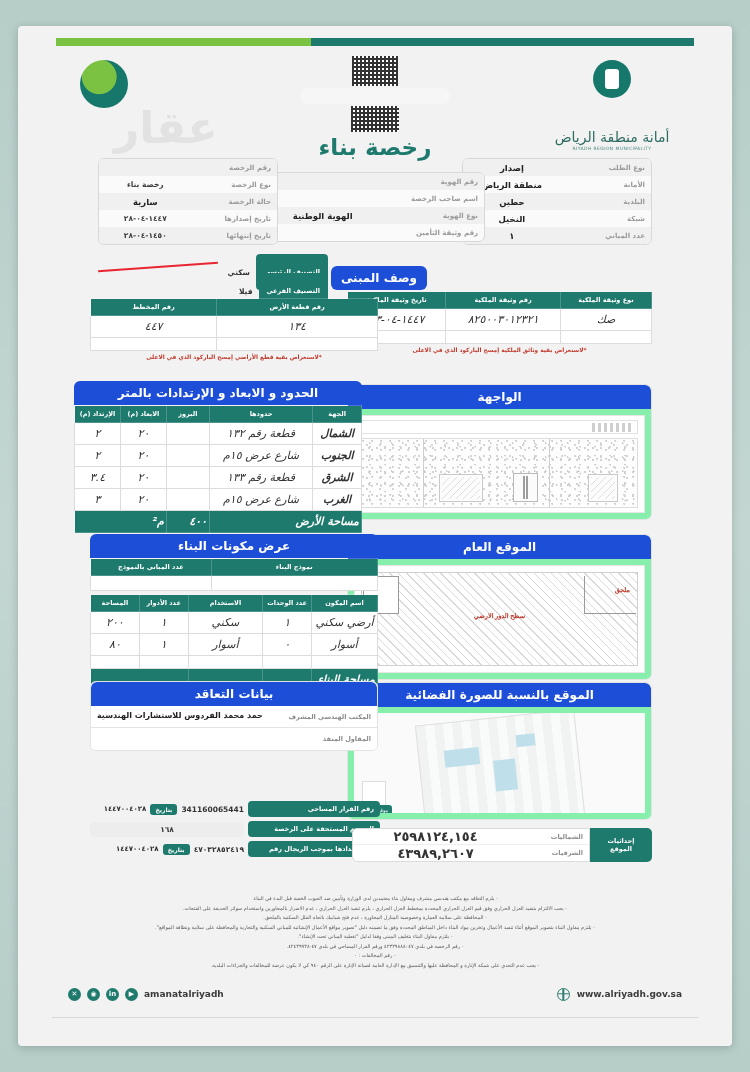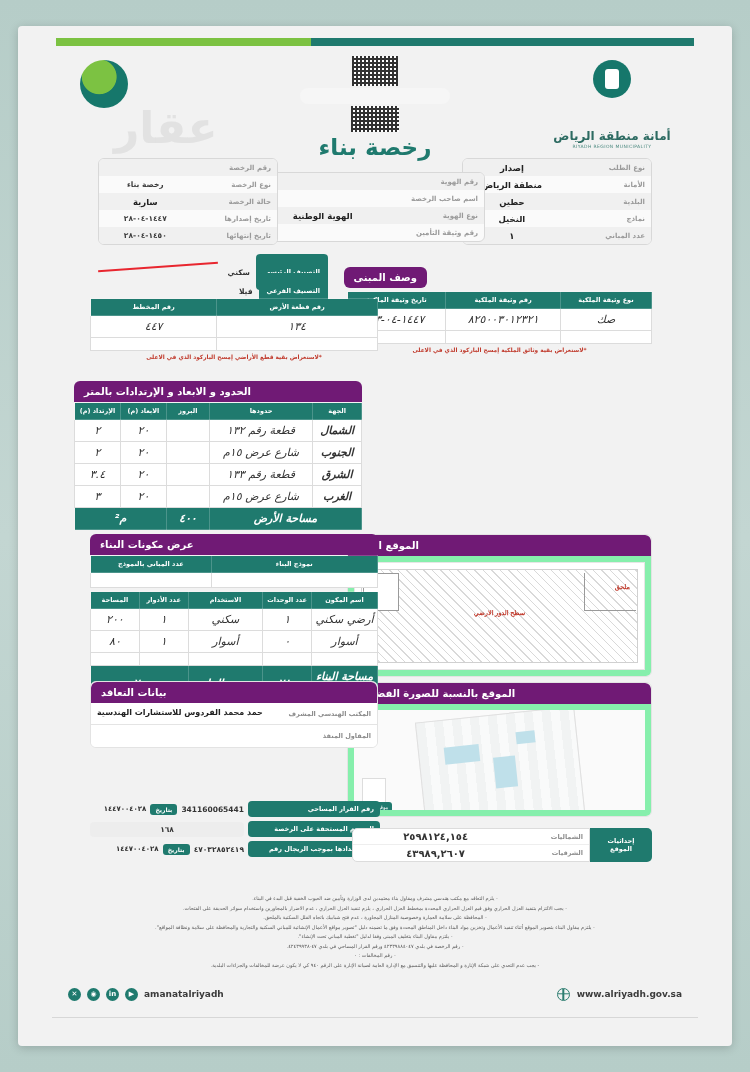--- a/index.html
+++ b/index.html
@@ -31,21 +31,21 @@
   .logo-left { position:absolute; right:60px; top:10px; text-align:center; width:120px; }
   .logo-left .mark {
     width:38px;height:38px;margin:0 auto 4px; border-radius:50%;
     background:#16776b; position:relative;
   }
   .logo-left .mark:after{
     content:""; position:absolute; left:50%; top:50%; transform:translate(-50%,-50%);
     width:14px;height:20px;border-radius:3px;
     background:#fff;
   }
-  .logo-left .t1 { font-size:12px; color:#2d6b62; font-weight:bold; letter-spacing:.2px;margin-top:31px;}
+  .logo-left .t1 { font-size:14px; color:#2d6b62; font-weight:normal; letter-spacing:.2px;margin-top:31px;}
   .logo-left .t2 { font-size:4.5px; color:#4d8a80; letter-spacing:.4px; margin-top:1px;}
   .qr-wrap { position:absolute; left:50%; top:6px; transform:translateX(-50%); width:160px; text-align:center;}
   .qr { width:46px;height:30px;margin:0 auto;
         background-image:
           repeating-linear-gradient(90deg,#111 0 2px,transparent 2px 4px),
           repeating-linear-gradient(0deg,#111 0 2px,transparent 2px 4px);
         background-size:4px 4px, 4px 4px; background-color:#fff; opacity:.85;}
   .redact-bar { width:150px;height:16px;background:#f6f6f6;border-radius:8px;margin:2px auto;}
   .qr2 { width:48px;height:26px;margin:0 auto;
         background-image:
@@ -79,37 +79,37 @@
           padding:14px 8px; border-radius:4px; white-space:nowrap;}
   .chip-val { font-size:7.5px; color:#333; font-weight:bold;}
   .classif { position:absolute; left:80px; top:238px; width:230px; }
   .classif .strike { position:absolute; left:0; top:2px; width:120px; height:1.5px; background:#e8262f; transform:rotate(-4deg);}
 
   
   .sec {
     background:#fff; border:1px solid #e3e3e3; border-radius:6px; overflow:hidden;
   }
   .sec-head {
-    background:#701a75; color:#fff; font-size:10px; font-weight:bold;
-    padding:5px 10px; text-align:left; border-radius:6px 6px 0 0;
+    background:#1d4ed8; color:#fff; font-size:12px; font-weight:bold;
+    padding:5px 10px; text-align:center; border-radius:6px 6px 0 0;
   }
   .sec-head.pill { border-radius:6px; display:inline-block; }
 
   table.grid { width:100%; border-collapse:collapse; }
   table.grid th {
     background:#1f7a6e; color:#fff; font-size:6.5px; font-weight:bold;
     padding:4px 2px; border:1px solid #ffffff33; text-align:center;
   }
   table.grid td {
     font-size:11px; color:#333; padding:4px 2px; border:1px solid #dcdcdc;
     text-align:center; background:#fff; height:15px;font-style:italic;
   }
   table.grid tr.empty td { height:13px; }
   table.grid tr.total td {
-    background:#1f7a6e; color:#fff; font-weight:bold; border-color:#ffffff33;
+    background:#1f7a6e; color:#fff; font-weight:bold; border-color:#ffffff33;text-align:right;
   }
   .note { font-size:5.8px; color:#c0392b; text-align:center; padding:3px 4px; font-weight:bold;}
 
   
   .b-owner-tbl { position:absolute; right:80px; top:265px; width:305px; }
   .b-plot-tbl  { position:absolute; left:72px;  top:272px; width:288px; }
   .desc-pill   { position:absolute; right:305px; top:240px; }
 
   .b-facade { position:absolute; right:80px; top:358px; width:305px; }
   .b-site   { position:absolute; right:80px; top:508px; width:305px; }
@@ -183,21 +183,21 @@
   .f-plain{flex:1;background:#ededed;border-radius:4px;text-align:center;font-size:7.5px;color:#333;
            font-weight:bold;padding:3px 0;}
 
   
   .coord-box{display:flex;align-items:stretch;}
   .coord-tab{background:#1f7a6e;color:#fff;font-size:6.5px;font-weight:bold;
              padding:6px 6px;border-radius:0 5px 5px 0;display:flex;align-items:center;width:62px;text-align:center;}
   .coord-tbl{flex:1;border:1px solid #dcdcdc;border-radius:5px 0 0 5px;overflow:hidden;background:#fff;}
   .coord-row{display:flex;height:16px;align-items:center;border-bottom:1px solid #eee;}
   .coord-k{width:30%;font-size:6.5px;color:#8e8e8e;font-weight:bold;text-align:right;padding:0 6px;}
-  .coord-v{width:70%;font-size:10px;color:#333;font-weight:bold;text-align:center;}
+  .coord-v{width:70%;font-size:13px;color:#333;font-weight:bold;text-align:center;}
 
   
   .notes{position:absolute;left:40px;right:40px;top:868px;}
   .notes li{list-style:none;font-size:5px;color:#5a5a5a;text-align:center;line-height:1.9;white-space:nowrap;}
   .footer{position:absolute;left:30px;right:30px;bottom:34px;height:36px;
     display:flex;align-items:center;justify-content:space-between;padding:0 20px;}
   .fl{display:flex;align-items:center;gap:7px;direction:ltr;}
   .globe{width:13px;height:13px;border-radius:50%;border:1.4px solid #2d7d70;position:relative;}
   .globe:before{content:"";position:absolute;left:50%;top:0;bottom:0;width:1.4px;background:#2d7d70;transform:translateX(-50%);}
   .globe:after{content:"";position:absolute;top:50%;left:0;right:0;height:1.4px;background:#2d7d70;transform:translateY(-50%);}
@@ -248,21 +248,21 @@
       </div>
     <div class="kv-row">
         <span class="kv-k">الأمانة</span>
         <span class="kv-v strong">منطقة الرياض</span>
       </div>
     <div class="kv-row">
         <span class="kv-k">البلدية</span>
         <span class="kv-v strong">حطين</span>
       </div>
     <div class="kv-row">
-        <span class="kv-k">نماذج</span>
+        <span class="kv-k">شبكة</span>
         <span class="kv-v strong">النخيل</span>
       </div>
     <div class="kv-row">
         <span class="kv-k">عدد المباني</span>
         <span class="kv-v strong">١</span>
       </div>
   </div>
 
   <div class="panel-mid kv-panel">
     <div class="kv-row">
@@ -358,20 +358,40 @@
       </tr>
       <tr class="empty">
             <td></td>
             <td></td>
           </tr>
     </tbody>
       </table>
     <div class="note">*لاستعراض بقية قطع الأراضي إمسح الباركود الذي في الاعلى</div>
   </div>
 
+  <div class="b-facade sec">
+    <div class="sec-head">الواجهة</div>
+    <div class="draw-area">
+      <div class="facade-canvas">
+        <div class="top-band">
+            <div class="lbl"></div>
+          </div>
+        <div class="stone">
+          <div class="vline" style="left:22%"></div>
+          <div class="vline" style="left:68%"></div>
+          <div class="win" style="left:28%;top:52%;width:16%;height:40%"></div>
+          <div class="door" style="left:55%;top:50%;width:9%;height:42%">
+              <div class="slat" style="left:40%"></div>
+              <div class="slat" style="left:52%"></div>
+            </div>
+          <div class="win" style="left:82%;top:52%;width:11%;height:40%"></div>
+        </div>
+      </div>
+    </div>
+  </div>
 
   <div class="b-site sec">
     <div class="sec-head">الموقع العام</div>
     <div class="draw-area">
       <div class="site-canvas">
         <div class="site-hatch"></div>
         <div class="site-white" style="left:8px;top:10px;width:36px;height:38px"></div>
         <div class="site-white" style="right:8px;top:10px;width:52px;height:38px;background:transparent;border-right:none;border-top:none"></div>
         <div class="site-lbl" style="right:14px;top:20px">ملحق</div>
         <div class="site-lbl" style="left:50%;top:46px;transform:translateX(-50%)">سطح الدور الارضي</div>

